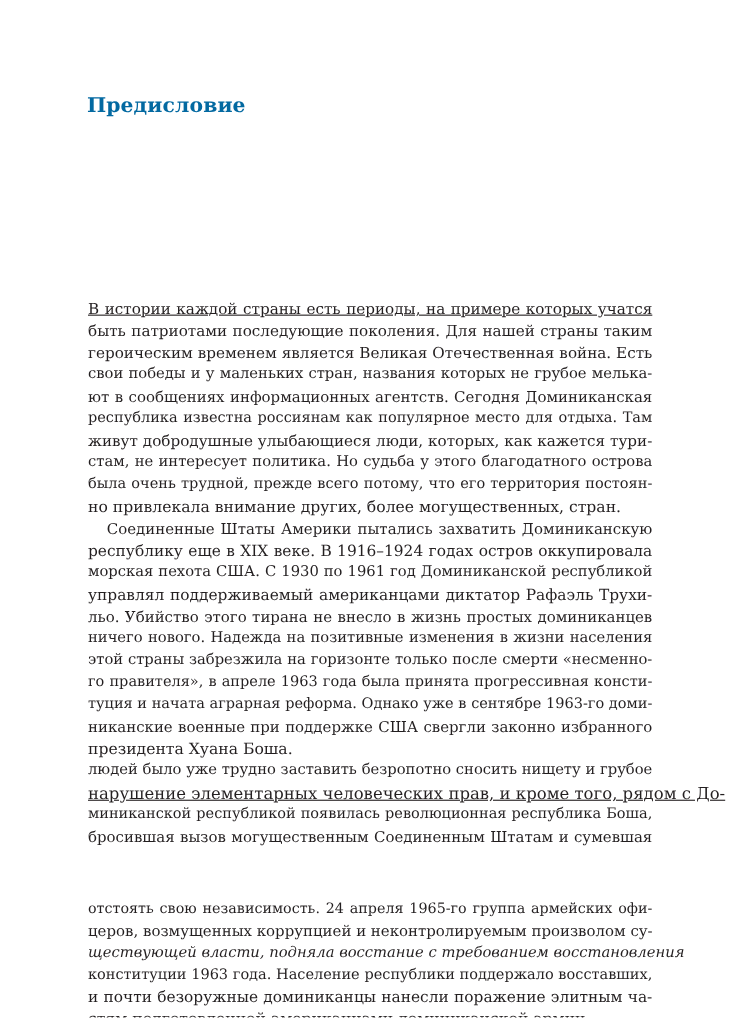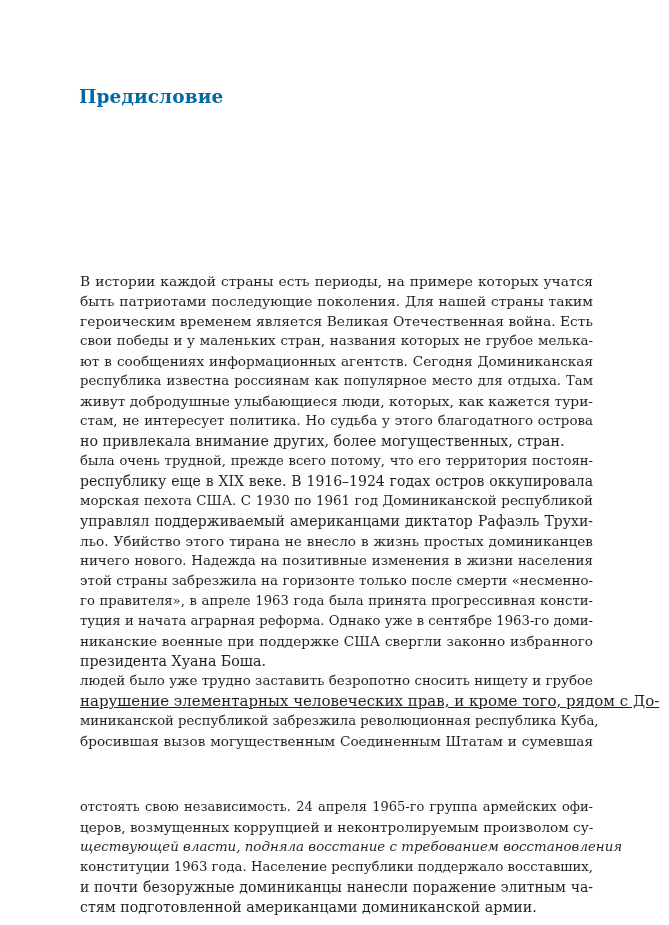--- a/index.html
+++ b/index.html
@@ -48,49 +48,50 @@
     }
   </style>
 </head>
 <body>
 
 <h1 class="page-title">Предисловие</h1>
 
 <div class="body-text">
 
   <div class="paragraph">
-    <span class="line" style="font-size: 13.8px;">В истории каждой страны есть периоды, на примере которых учатся</span>
+    <span class="line" style="font-size: 13.8px; text-decoration: underline;">В истории каждой страны есть периоды, на примере которых учатся</span>
     <span class="line" style="font-size: 13.8px;">быть патриотами последующие поколения. Для нашей страны таким</span>
     <span class="line" style="font-size: 13.8px;">героическим временем является Великая Отечественная война. Есть</span>
     <span class="line" style="font-size: 13.4px;">свои победы и у маленьких стран, названия которых не грубое мелька-</span>
     <span class="line" style="font-size: 13.6px;">ют в сообщениях информационных агентств. Сегодня Доминиканская</span>
     <span class="line" style="font-size: 13.2px;">республика известна россиянам как популярное место для отдыха. Там</span>
     <span class="line" style="font-size: 13.8px;">живут добродушные улыбающиеся люди, которых, как кажется тури-</span>
     <span class="line" style="font-size: 13.4px;">стам, не интересует политика. Но судьба у этого благодатного острова</span>
+    <span class="line" style="font-size: 13.2px;">была очень трудной, прежде всего потому, что его территория постоян-</span>
     <span class="line last" style="font-size: 14.2px;">но привлекала внимание других, более могущественных, стран.</span>
-    <span class="line" style="font-size: 13.2px;">была очень трудной, прежде всего потому, что его территория постоян-</span>
   </div>
 
   <div class="paragraph">
+    <span class="line indent" style="font-size: 13.6px;">Соединенные Штаты Америки пытались захватить Доминиканскую</span>
     <span class="line" style="font-size: 14px;">республику еще в XIX веке. В 1916–1924 годах остров оккупировала</span>
     <span class="line" style="font-size: 13.4px;">морская пехота США. С 1930 по 1961 год Доминиканской республикой</span>
     <span class="line" style="font-size: 14px;">управлял поддерживаемый американцами диктатор Рафаэль Трухи-</span>
     <span class="line" style="font-size: 13.6px;">льо. Убийство этого тирана не внесло в жизнь простых доминиканцев</span>
     <span class="line" style="font-size: 13.4px;">ничего нового. Надежда на позитивные изменения в жизни населения</span>
     <span class="line" style="font-size: 13.4px;">этой страны забрезжила на горизонте только после смерти «несменно-</span>
     <span class="line" style="font-size: 13.2px;">го правителя», в апреле 1963 года была принята прогрессивная консти-</span>
     <span class="line" style="font-size: 13.2px;">туция и начата аграрная реформа. Однако уже в сентябре 1963-го доми-</span>
     <span class="line" style="font-size: 13.6px;">никанские военные при поддержке США свергли законно избранного</span>
     <span class="line last" style="font-size: 14.2px;">президента Хуана Боша.</span>
   </div>
 
   <div class="paragraph">
     <span class="line" style="font-size: 13.4px;">людей было уже трудно заставить безропотно сносить нищету и грубое</span>
     <span class="line" style="font-size: 15px; text-decoration: underline;">нарушение элементарных человеческих прав, и кроме того, рядом с До-</span>
-    <span class="line" style="font-size: 13.2px;">миниканской республикой забрезжила революционная республика Куба,</span>
+    <span class="line" style="font-size: 13.2px;">миниканской республикой появилась революционная республика Боша,</span>
     <span class="line" style="font-size: 13.6px;">бросившая вызов могущественным Соединенным Штатам и сумевшая</span>
     <span class="line" style="font-size: 13px; margin-top: 46px;">отстоять свою независимость. 24 апреля 1965-го группа армейских офи-</span>
     <span class="line" style="font-size: 13.6px;">церов, возмущенных коррупцией и неконтролируемым произволом су-</span>
     <span class="line" style="font-size: 13.4px; font-style: italic;">ществующей власти, подняла восстание с требованием восстановления</span>
     <span class="line" style="font-size: 13.2px;">конституции 1963 года. Население республики поддержало восставших,</span>
     <span class="line" style="font-size: 14px;">и почти безоружные доминиканцы нанесли поражение элитным ча-</span>
     <span class="line last" style="font-size: 14.2px;">стям подготовленной американцами доминиканской армии.</span>
   </div>
 </div>
 

